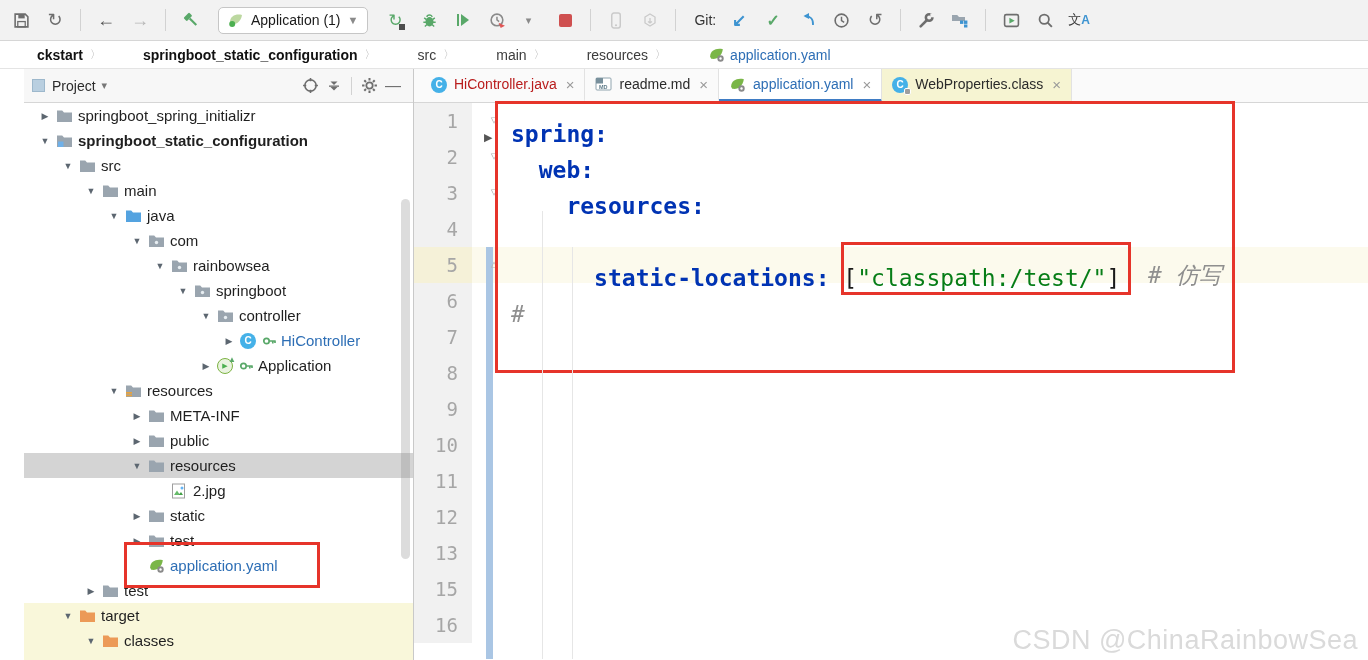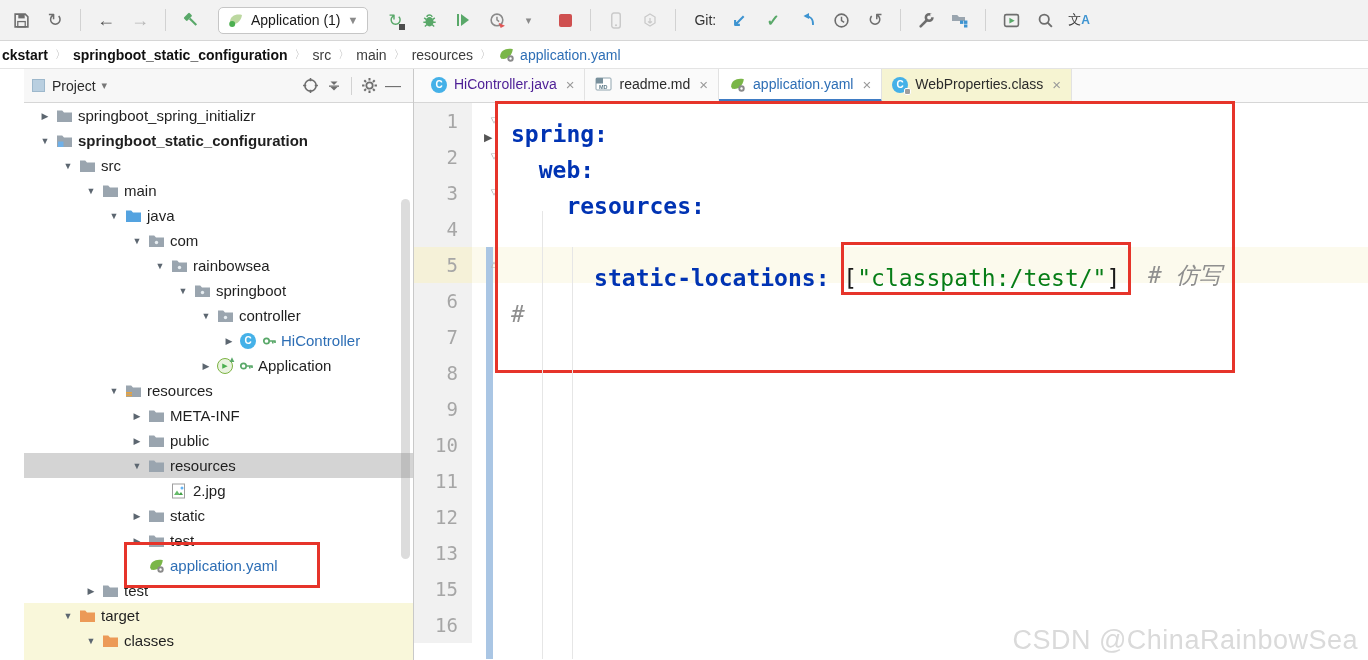--- a/index.html
+++ b/index.html
@@ -19,21 +19,21 @@
   .combo { height:27px; background:#fff; border:1px solid #c6c6c6; border-radius:5px;
            display:flex; align-items:center; gap:7px; padding:0 9px; margin:0 10px; font-size:14px; color:#1a1a1a; }
   .combo .caret { color:#8a8a8a; font-size:11px; }
   .glyph-b { font-weight:bold; }
   .stop-sq { width:13px; height:13px; background:#cf5050; border-radius:2px; display:inline-block; }
   .stack { position:relative; display:inline-flex; }
   .stack .ov { position:absolute; }
   
   .breadcrumb { height:28px; display:flex; align-items:center; background:#fff;
                 border-bottom:1px solid #e4e4e4; padding-left:2px; font-size:14px; color:#3c3c3c; }
-  .crumb { display:flex; align-items:center; gap:5px; }
+  .crumb { display:flex; align-items:center; gap:5px;margin-left:35px; }
   .crumb.bold { font-weight:bold; color:#111; }
   .crumb.blue { color:#2d6eb5; }
   .crumb-sep { color:#b5b5b5; margin:0 7px; font-size:11px; }
   
   .workspace { display:flex; height:591px; }
   .left-panel { width:390px; position:relative; background:#fff; border-right:1px solid #c9c9c9; overflow:hidden; flex:none;margin-left:24px; }
   .panel-header { height:34px; display:flex; align-items:center; background:#f7f7f7;
                   border-bottom:1px solid #d6d6d6; padding:0 8px; font-size:14px; color:#2b2b2b; }
   .pj-sq { width:13px; height:13px; background:#b9cfe0; border:1px solid #9db8cc; margin-right:7px; }
   .panel-header .caret { color:#777; font-size:11px; margin-left:6px; }
@@ -530,21 +530,21 @@
           </div>
         </div>
       <div class="tree-scrollthumb"></div>
       <div class="red-rect" id="tree-red-rect" style="left: 100px; top: 473px; width: 196px; height: 46px;"></div>
     </div>
 
     <div class="editor-panel">
       <div class="tabbar" id="tabbar">
           <div class="tab">
             <span><span class="circ-c">C</span></span>
-            <span style="color:#4c1d95">HiController.java</span>
+            <span style="color:#b91c1c">HiController.java</span>
             <span class="x">×</span>
           </div>
           <div class="tab">
             <span>
               <svg width="17" height="16" viewBox="0 0 17 16">
                 <rect x="1" y="2" width="15" height="12" rx="1" fill="#fff" stroke="#90a4ae"></rect>
                 <rect x="1" y="2" width="7" height="5.5" fill="#78909c"></rect>
                 <text x="4" y="13" font-size="5.5" font-family="Liberation Sans,sans-serif" font-weight="bold" fill="#607d8b">MD</text>
               </svg>
             </span>

